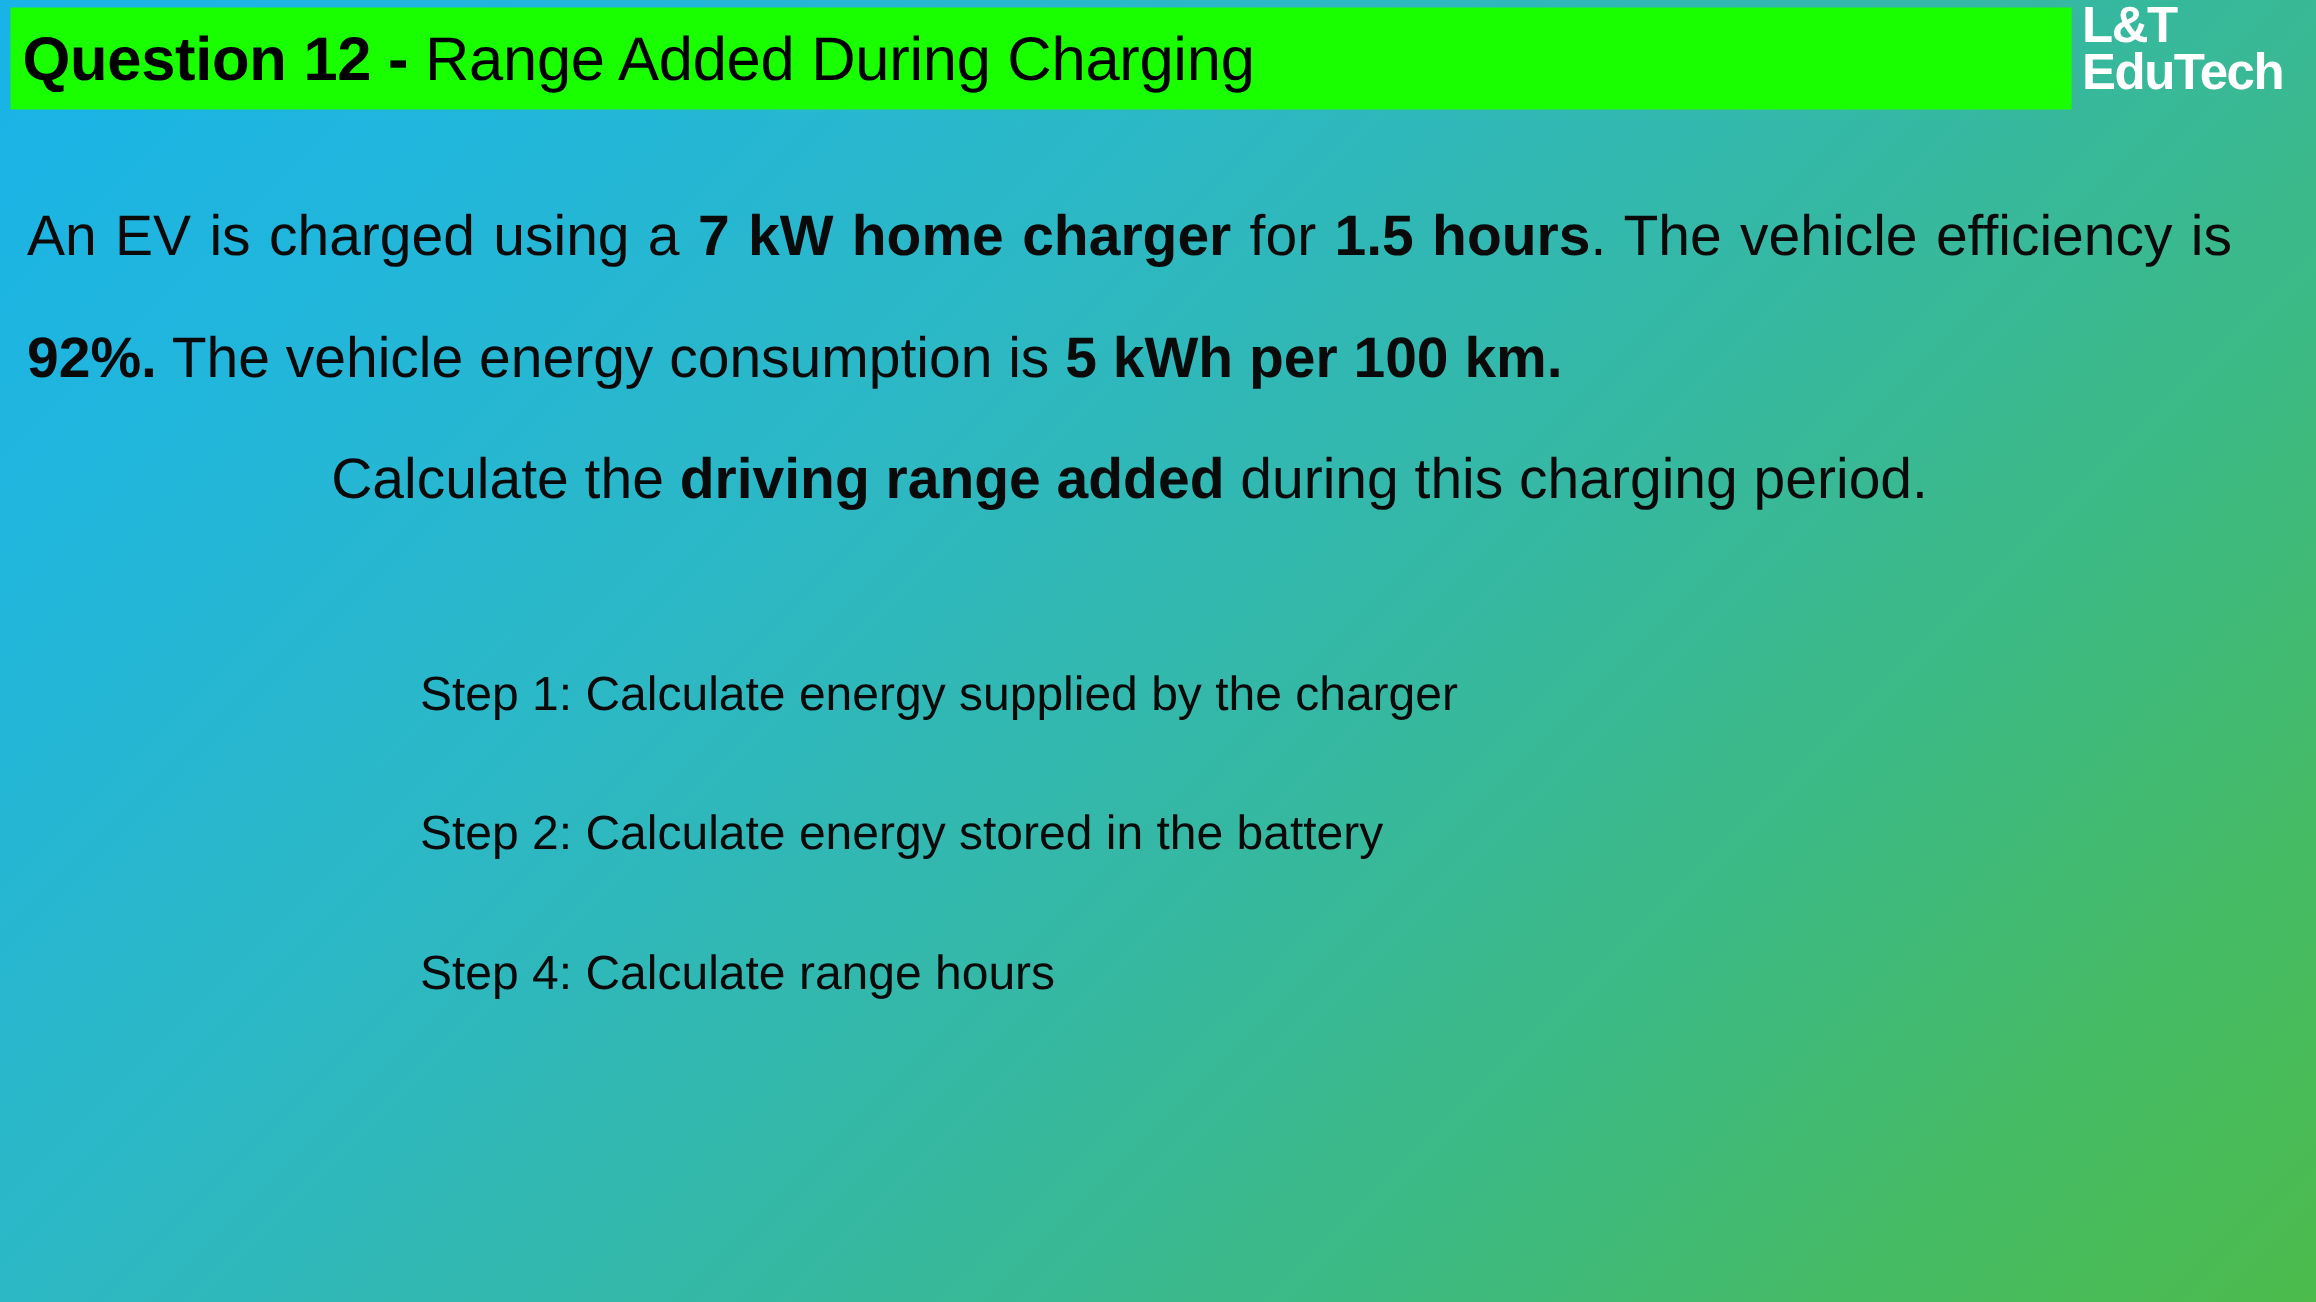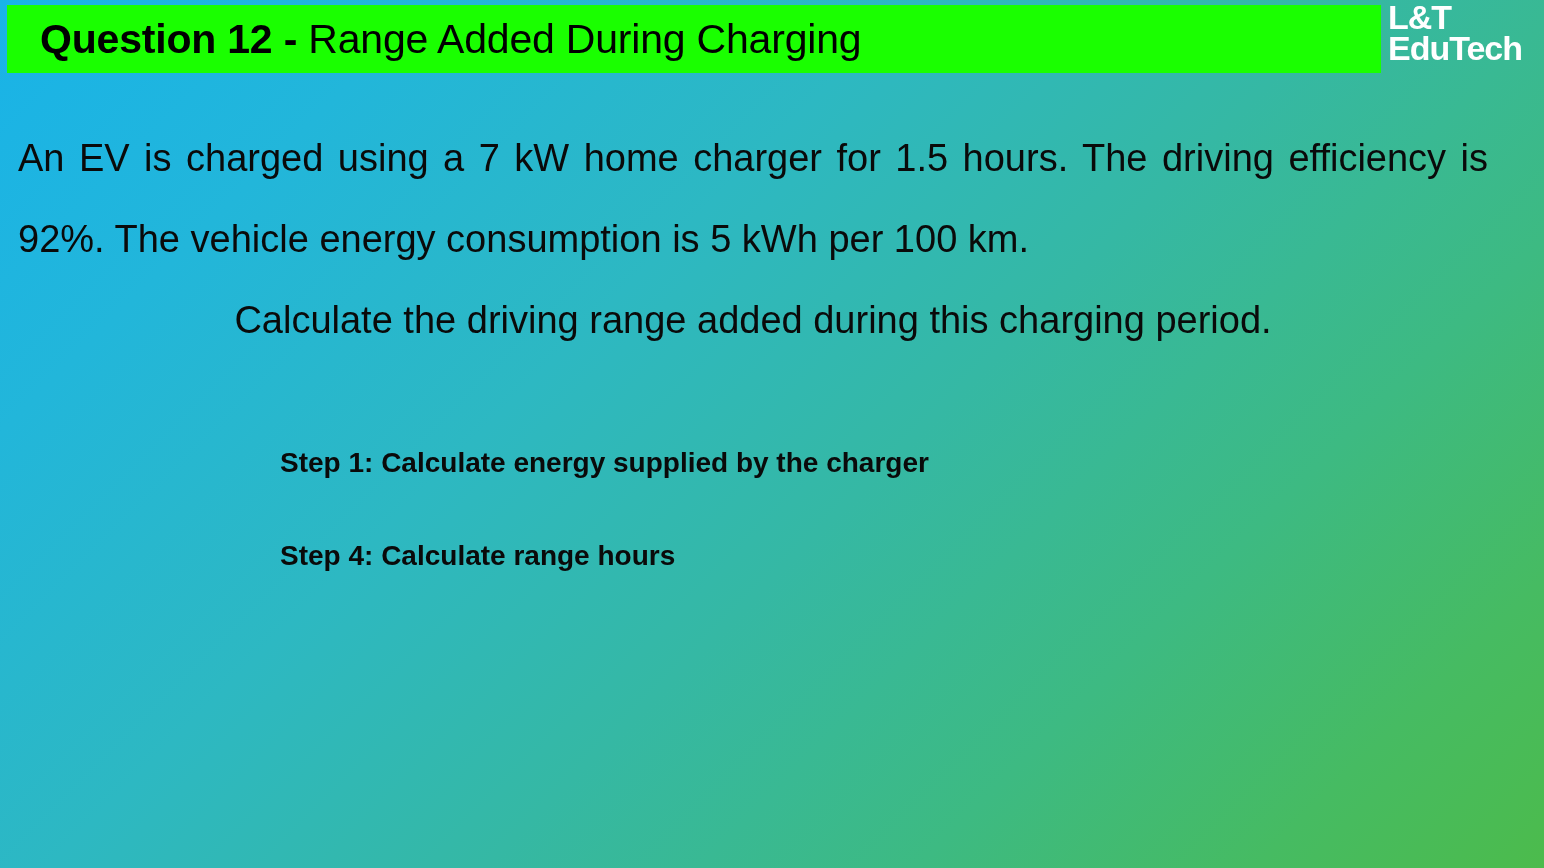--- a/index.html
+++ b/index.html
@@ -32,21 +32,21 @@
   .header-bar {
     position: absolute;
     left: 7px;
     top: 5px;
     width: 1374px;
     height: 68px;
     background: #1AFF00;
     display: flex;
     align-items: center;
     box-sizing: border-box;
-    padding-left: 33px;
+    padding-left: 8px;
   }
   .header-title {
     font-size: 41px;
     line-height: 1;
     color: #000000;
     white-space: nowrap;
     letter-spacing: -0.2px;
   }
   .header-title .q-strong {
     font-weight: 700;
@@ -77,39 +77,39 @@
     left: 18px;
     top: 118px;
     width: 1470px;
     font-size: 38px;
     line-height: 81px;
     color: #0A0A0A;
     text-align: justify;
     font-weight: 400;
   }
   .question-body .b {
-    font-weight: 400;
+    font-weight: 700;
   }
   .question-body p {
     margin: 0;
   }
   .question-body .last-line {
     text-align: center;
   }
 
   
   .steps {
     position: absolute;
     left: 280px;
     top: 440px;
     width: 1100px;
   }
   .step-line {
-    font-size: 28px;
-    font-weight: 700;
+    font-size: 32px;
+    font-weight: 400;
     color: #0A0A0A;
     height: 93px;
     line-height: 45px;
     white-space: nowrap;
   }
   .step-line:last-child { height: auto; }
 </style>
 </head>
 <body>
 
@@ -118,23 +118,24 @@
   <div class="header-bar">
     <div class="header-title"><span class="q-strong">Question 12 -</span><span class="q-rest"> Range Added During Charging</span></div>
   </div>
 
   <div class="logo">
     <span class="logo-line1">L&amp;T</span>
     <span class="logo-line2">EduTech</span>
   </div>
 
   <div class="question-body">
-    <p><span>An EV is charged using a </span><span class="b">7 kW home charger</span><span> for </span><span class="b">1.5 hours</span><span>. The driving</span>
+    <p><span>An EV is charged using a </span><span class="b">7 kW home charger</span><span> for </span><span class="b">1.5 hours</span><span>. The vehicle</span>
       <span>efficiency is </span><span class="b">92%.</span><span> The vehicle energy consumption is </span><span class="b">5 kWh per 100 km.</span></p>
     <p class="last-line"><span>Calculate the </span><span class="b">driving range added</span><span> during this charging period.</span></p>
   </div>
 
   <div class="steps">
     <div class="step-line">Step 1: Calculate energy supplied by the charger</div>
+    <div class="step-line">Step 2: Calculate energy stored in the battery</div>
     <div class="step-line">Step 4: Calculate range hours</div>
   </div>
 
 </div>
 
 </body></html>

